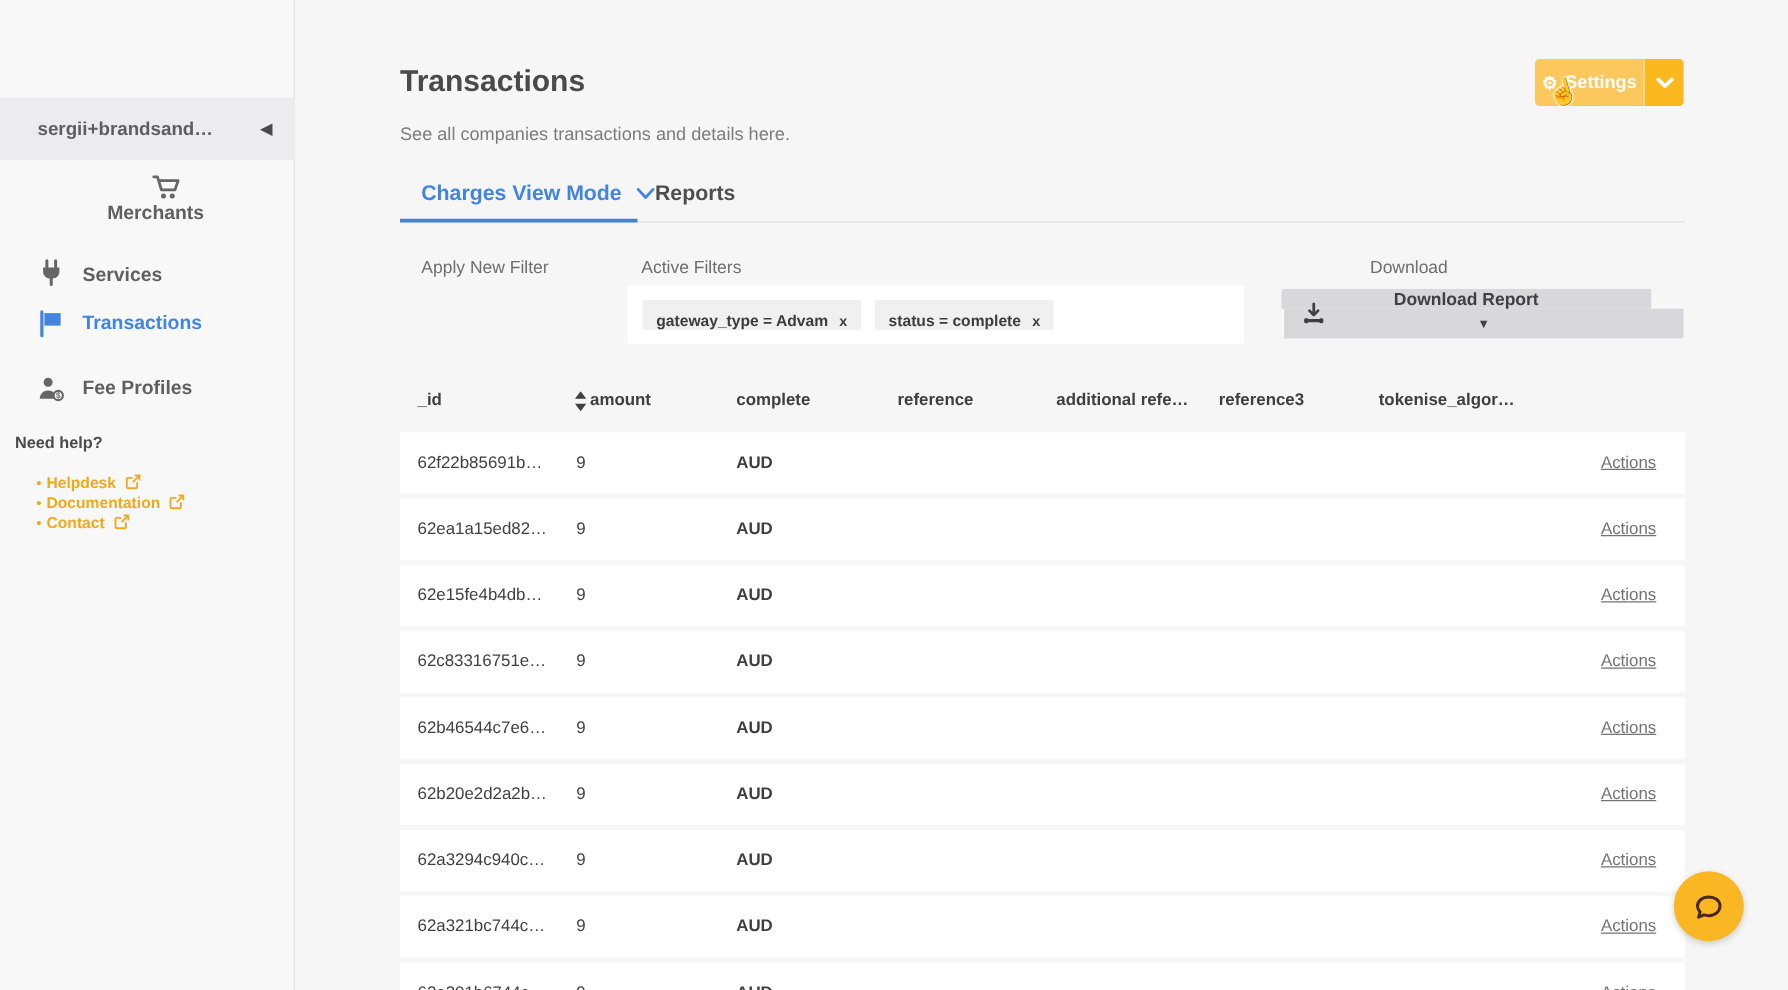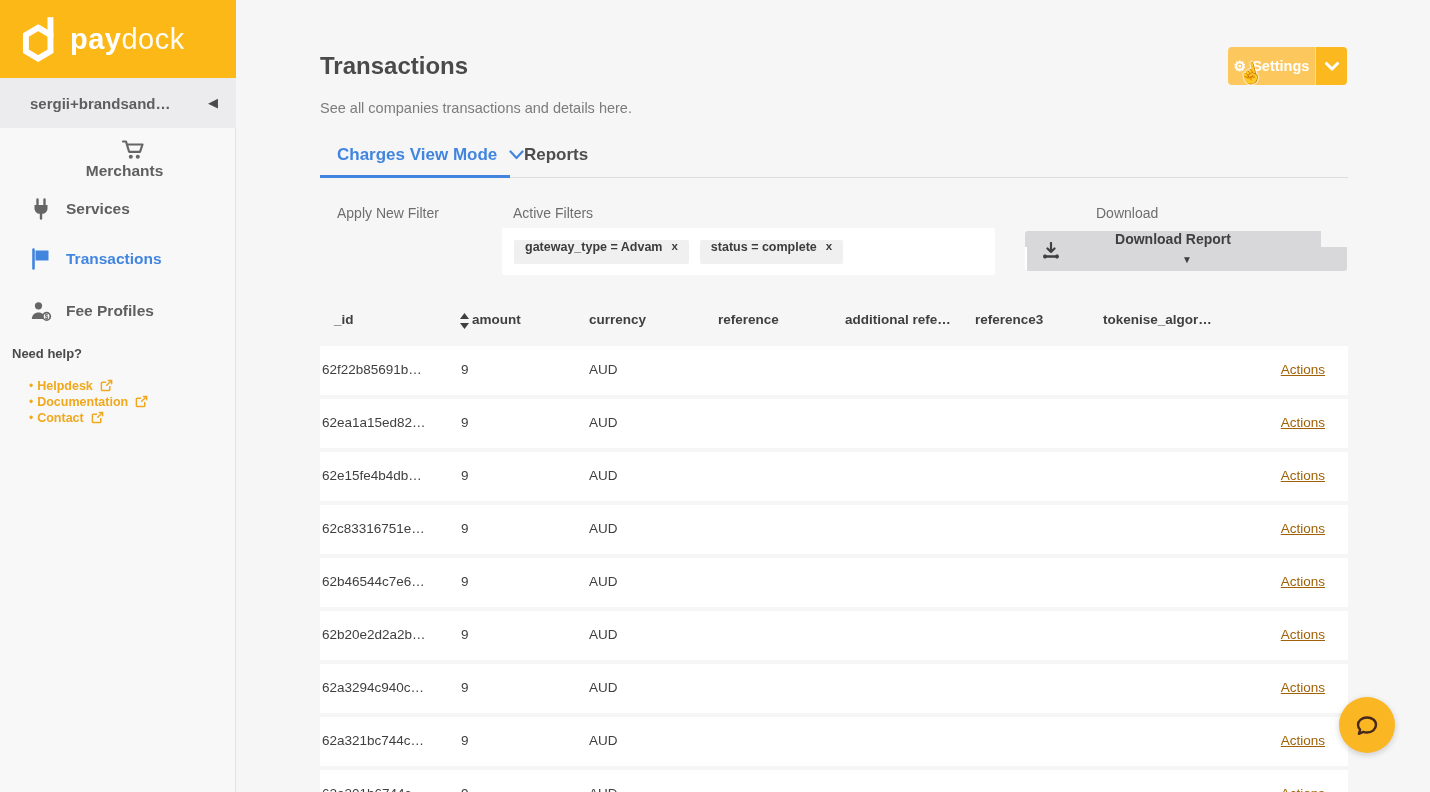--- a/index.html
+++ b/index.html
@@ -50,74 +50,67 @@
   .filter-label{position:absolute;top:205px;font-size:14px;color:#6E6E6E;}
   .lab-apply{left:337px;}
   .lab-active{left:513px;}
   .lab-download{left:1096px;}
 
   .select-filter{position:absolute;left:322px;top:229px;width:145px;height:39px;background:#fff;display:flex;align-items:center;cursor:pointer;border-radius:2px;}
   .select-filter .val{margin-left:14px;font-size:13px;font-weight:700;color:#3C3C3C;}
   .select-filter .caret{position:absolute;right:13px;font-size:10px;color:#444;}
 
   .active-panel{position:absolute;left:502px;top:228px;width:493px;height:47px;background:#fff;border-radius:2px;display:flex;align-items:center;padding-left:12px;gap:11px;}
-  .chip{height:24px;background:#F0F0F1;border-radius:2px;display:inline-flex;align-items:flex-start;padding:0 11px;cursor:default;}
+  .chip{height:24px;background:#F0F0F1;border-radius:2px;display:inline-flex;align-items:flex-end;padding:0 11px;cursor:default;}
   .chip .ctext{font-size:12.5px;font-weight:700;color:#3C3C3C;}
   .chip .cx{font-size:11.5px;font-weight:700;color:#3C3C3C;margin-left:9px;cursor:pointer;}
 
   .download-btn{position:absolute;left:1025px;top:231px;width:322px;height:40px;border-radius:3px;overflow:hidden;display:flex;cursor:pointer;flex-direction:column;}
   .dl-main{width:296px;background:#D8D8DA;display:flex;align-items:center;position:relative;}
   .dl-icon{position:absolute;left:18px;top:11px;}
   .dl-text{width:100%;text-align:center;font-size:14px;font-weight:700;color:#3F3F3F;}
   .dl-arrow{flex:1;background:#D8D8DA;border-left:2px solid #FFF;display:flex;align-items:center;justify-content:center;font-size:10px;color:#3F3F3F;}
 
   
   .thead{position:absolute;left:320px;top:308px;width:1028px;height:30px;}
   .th{position:absolute;top:4px;font-size:13.5px;font-weight:700;color:#3F3F3F;white-space:nowrap;}
   .sort-icon{position:absolute;left:140px;top:5px;}
   .rows{position:absolute;left:320px;top:346px;width:1028px;}
   .row{position:relative;height:49px;background:#fff;margin-bottom:4px;cursor:pointer;}
   .cell{position:absolute;top:16px;font-size:13.5px;color:#3F3F3F;white-space:nowrap;}
-  .c-id{left:2px;}
+  .c-id{left:14px;}
   .c-amount{left:141px;}
-  .c-currency{left:269px;font-weight:400;}
-  .c-actions{position:absolute;top:16px;right:23px;font-size:13.5px;color:#a16207;text-decoration:underline;cursor:pointer;}
+  .c-currency{left:269px;font-weight:700;}
+  .c-actions{position:absolute;top:16px;right:23px;font-size:13.5px;color:#737373;text-decoration:underline;cursor:pointer;}
 
   
   .chat-fab{position:absolute;left:1339px;top:697px;width:56px;height:56px;border-radius:50%;background:#FBB723;display:flex;align-items:center;justify-content:center;cursor:pointer;box-shadow:0 2px 6px rgba(0,0,0,.18);z-index:40;}
 </style>
 </head>
 <body>
 
 <div id="app">
 
   <div class="sidebar">
-    <div class="logo-block">
-      <svg class="logo-mark" viewBox="0 0 44 56">
-        <line x1="33.5" y1="4" x2="33.5" y2="26" stroke="#fff" stroke-width="6.5"></line>
-        <polygon points="20,15.5 33.5,23.5 33.5,41.5 20,49.5 6.5,41.5 6.5,23.5" fill="none" stroke="#fff" stroke-width="6.5" stroke-linejoin="miter"></polygon>
-      </svg>
-      <div class="logo-text"><b>pay</b><span>dock</span></div>
-    </div>
 
     <div class="account-row">
       <div class="account-name">sergii+brandsand…</div>
       <div class="collapse-tri">◀</div>
     </div>
 
     <div class="nav">
       <div class="nav-item" style="top:8px;flex-direction:column;">
         <svg class="ico" viewBox="0 0 24 24">
           <path d="M2 3.5h3l3.1 10.3H19l2.5-7.3H6.3" fill="none" stroke="#666" stroke-width="2.2" stroke-linejoin="round" stroke-linecap="round"></path>
           <circle cx="9.8" cy="18.7" r="2" fill="#666"></circle>
             <circle cx="16.8" cy="18.7" r="2" fill="#666"></circle>
         </svg>
         <span class="lbl">Merchants</span>
       </div>
-      <div class="nav-item" style="top:58px;">
+      <div class="nav-item" style="top:58px;align-items:flex-end;">
         <svg class="ico" viewBox="0 0 24 24">
           <path d="M8.5 2.5v5M15.5 2.5v5" stroke="#666" stroke-width="2.4" stroke-linecap="round"></path>
           <path d="M5.5 8h13v3.2c0 3.4-2.4 5.6-5.5 5.6h-2c-3.1 0-5.5-2.2-5.5-5.6z" fill="#666"></path>
           <path d="M12 16.8v4.7" stroke="#666" stroke-width="2.4" stroke-linecap="round"></path>
         </svg>
         <span class="lbl">Services</span>
       </div>
       <div class="nav-item active" style="top:108px;">
         <svg class="ico" viewBox="0 0 24 24">
           <path d="M4.5 2.5v19" stroke="#4285DF" stroke-width="2.6" stroke-linecap="round"></path>
@@ -217,21 +210,21 @@
     <div class="dl-arrow">▼</div>
   </div>
 
   <div class="thead">
     <span class="th" style="left:14px;">_id</span>
     <svg class="sort-icon" width="9" height="16" viewBox="0 0 9 16">
       <polygon points="4.5,0 9,6 0,6" fill="#3F3F3F"></polygon>
         <polygon points="4.5,16 9,10 0,10" fill="#3F3F3F"></polygon>
     </svg>
     <span class="th" style="left:152px;">amount</span>
-    <span class="th" style="left:269px;">currency</span>
+    <span class="th" style="left:269px;">complete</span>
     <span class="th" style="left:398px;">reference</span>
     <span class="th" style="left:525px;">additional refe…</span>
     <span class="th" style="left:655px;">reference3</span>
     <span class="th" style="left:783px;">tokenise_algor…</span>
   </div>
 
   <div class="rows">
 
       <div class="row">
         <span class="cell c-id">62f22b85691b…</span>

